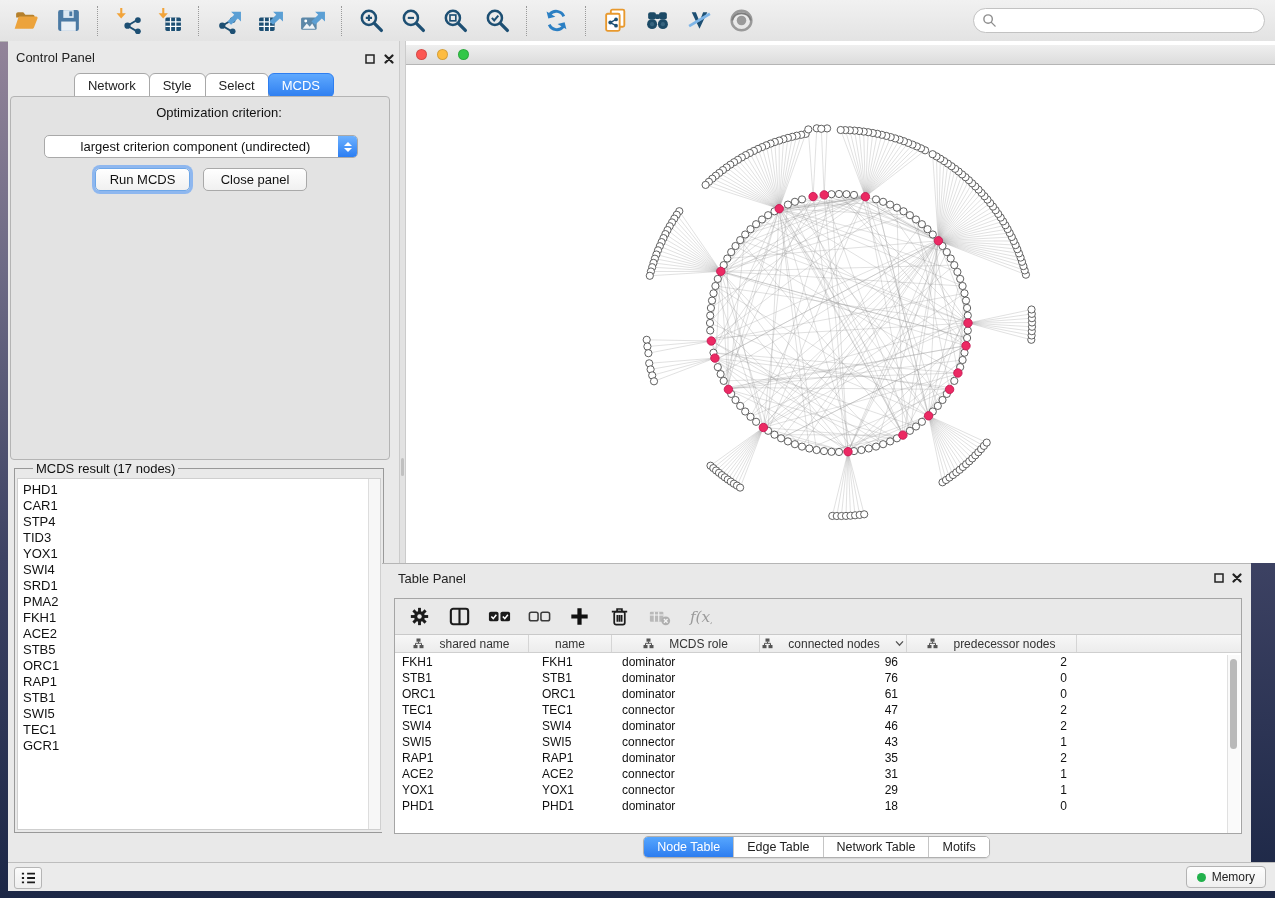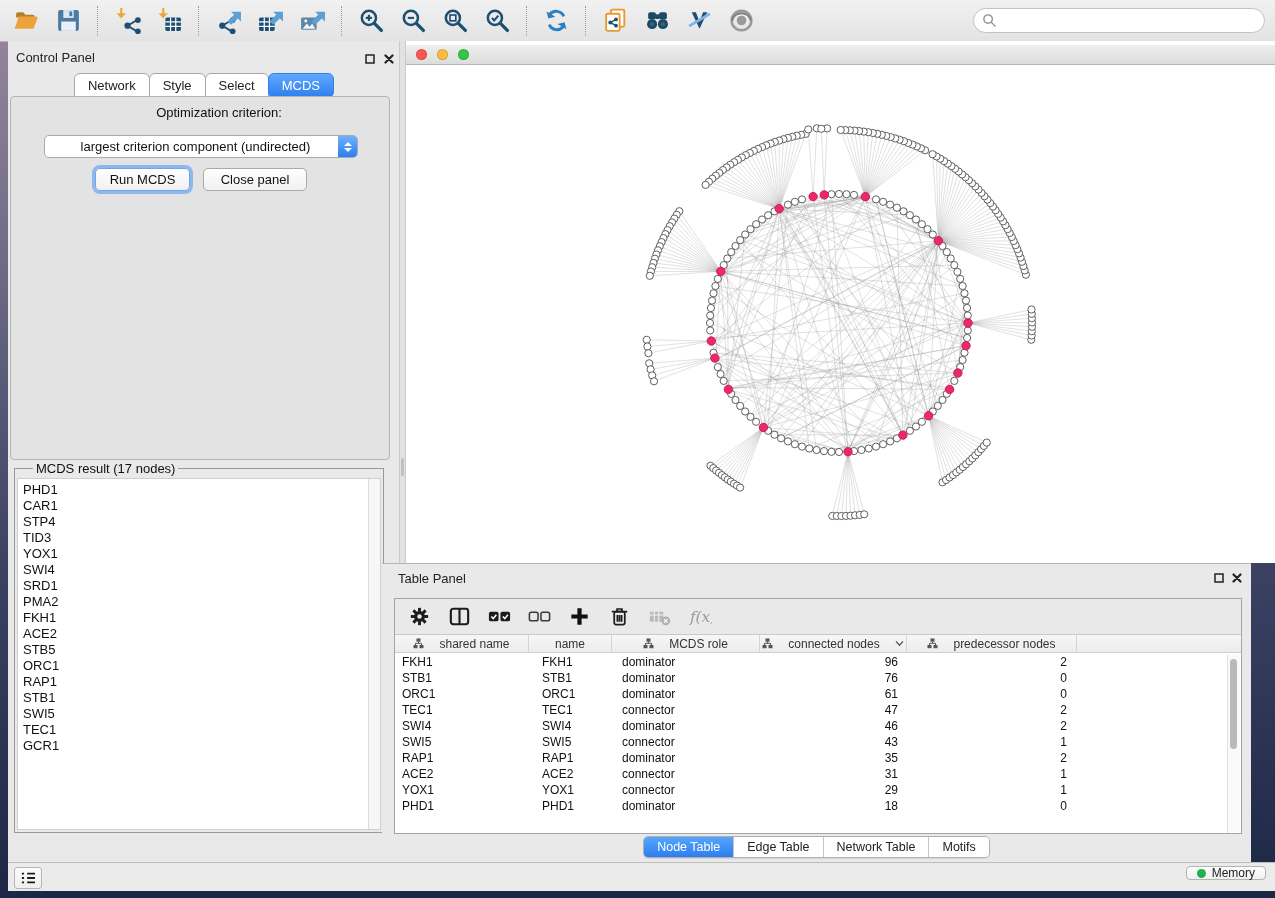--- a/index.html
+++ b/index.html
@@ -81,21 +81,21 @@
   .seg{display:inline-flex;border:1px solid #b0b0b0;border-radius:5px;overflow:hidden;background:#fff;
     box-shadow:0 1px 1px rgba(0,0,0,.08);}
   .segtab{font-size:12.5px;color:#222;padding:3px 13px;border-left:1px solid #c5c5c5;background:#fff;}
   .segtab:first-child{border-left:none;}
   .segtab.active{background:linear-gradient(#56a6fe,#2d7df0);color:#fff;}
   
   .statusbar{position:absolute;left:8px;top:862px;width:1267px;height:29px;background:#ebebeb;
     border-top:1px solid #bdbdbd;box-sizing:border-box;}
   .list-btn{position:absolute;left:6px;top:4px;width:26px;height:20px;background:linear-gradient(#fbfbfb,#efefef);
     border:1px solid #b5b5b5;border-radius:3px;display:flex;align-items:center;justify-content:center;}
-  .memory-btn{position:absolute;right:9px;top:3px;height:14px;display:flex;align-items:center;gap:6px;
+  .memory-btn{position:absolute;right:9px;top:3px;height:22px;display:flex;align-items:center;gap:6px;
     background:linear-gradient(#fdfdfd,#f0f0f0);border:1px solid #b3b3b3;border-radius:4px;padding:0 10px;
     font-size:12px;color:#222;box-sizing:border-box;}
   .memory-btn .dot{width:9px;height:9px;border-radius:50%;background:#22b14c;}
 </style>
 </head>
 <body>
 
 <div class="toolbar">
   <div class="toolbar-icons">
       <span class="tbtn">

